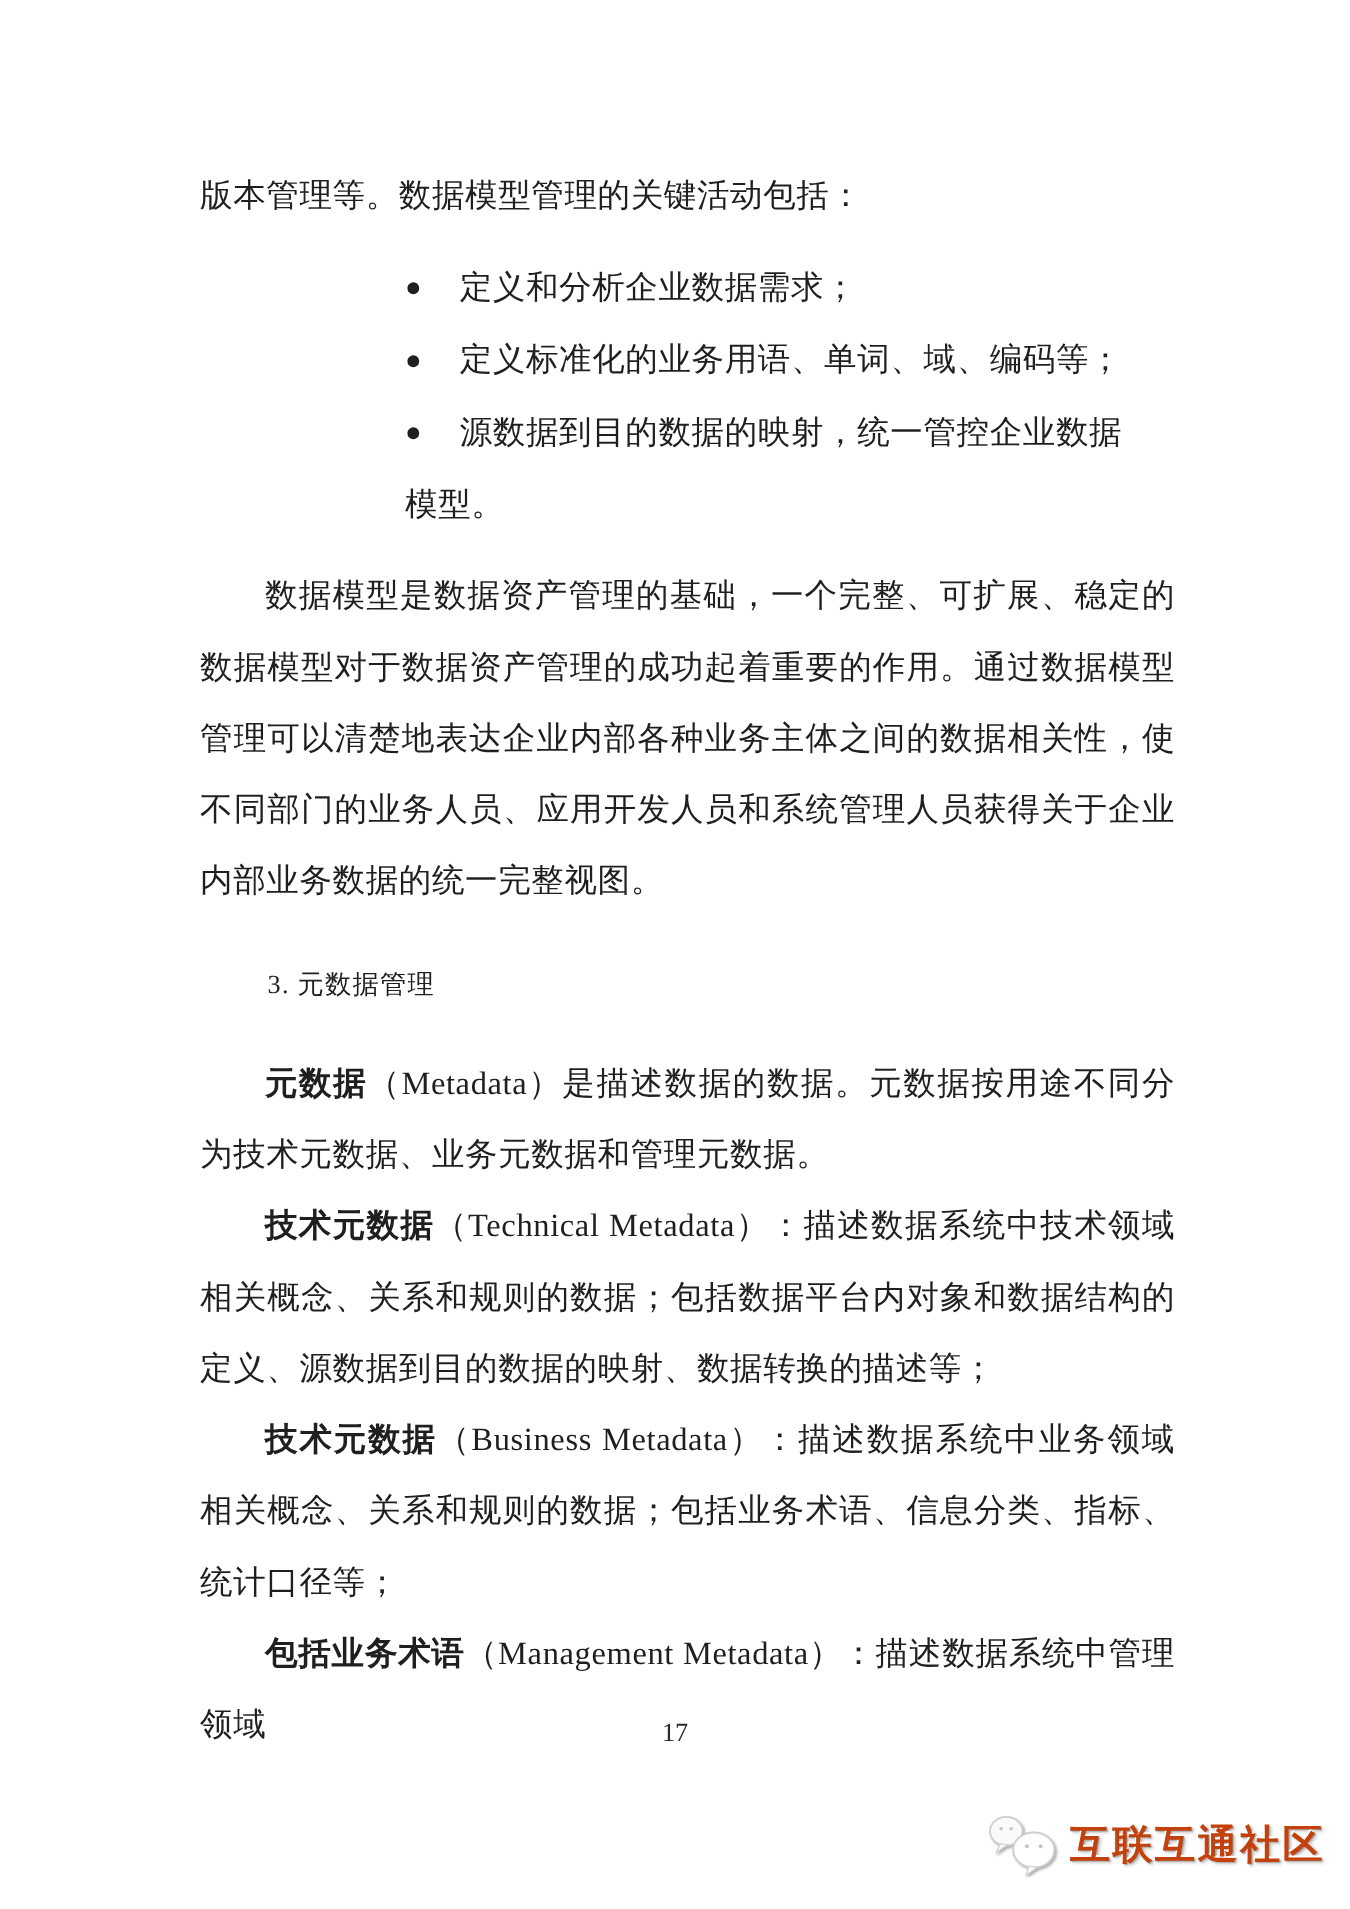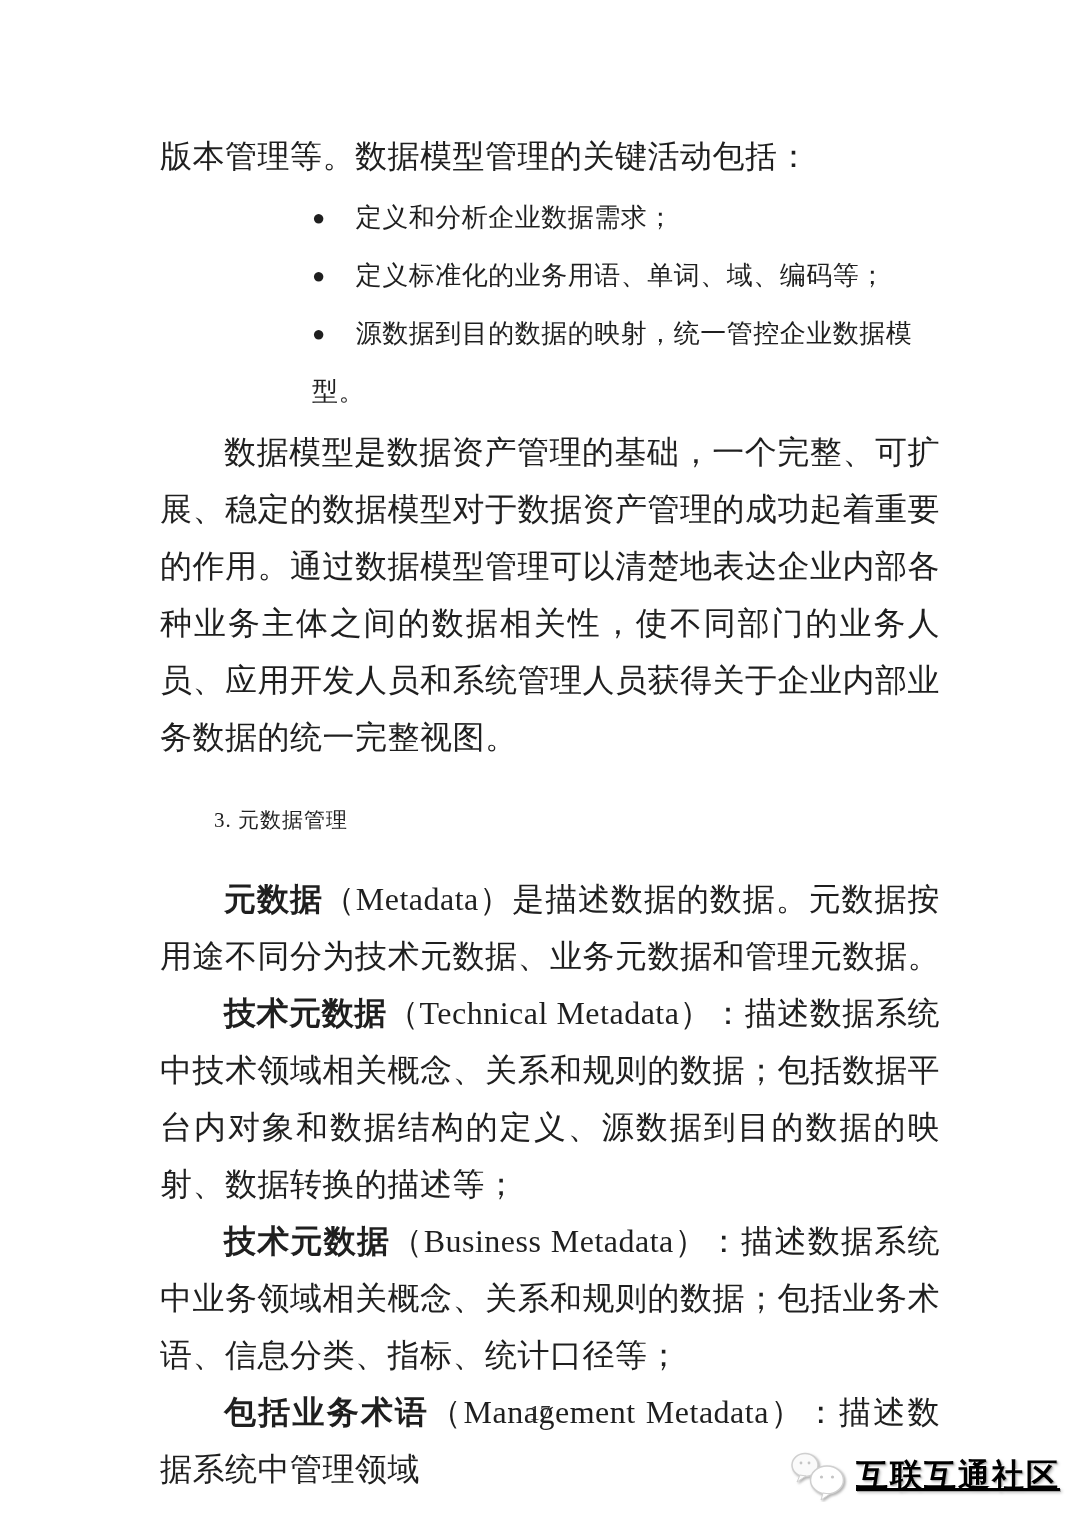--- a/index.html
+++ b/index.html
@@ -13,30 +13,30 @@
     position: relative;
     font-family: "Liberation Serif", "DejaVu Serif", serif;
     color: #1f1f1f;
     overflow: hidden;
   }
   .page {
     padding: 128px 140px 0 160px;
   }
   .para {
     margin: 0;
-    font-size: 32px;
+    font-size: 26px;
     line-height: 57px;
     text-align: justify;
     text-justify: inter-character;
     letter-spacing: 0.5px;
   }
   .indent { text-indent: 2em; }
   .bullets {
     list-style: none;
-    margin: 4px;
+    margin: 16px;
     padding: 0;
   }
   .bullets li {
     font-size: 26px;
     line-height: 57px;
     padding-left: 148px;
     letter-spacing: 0.5px;
   }
   .bullets .dot {
     display: inline-block;
@@ -54,39 +54,37 @@
   }
   .term { font-weight: bold; }
   .page-number {
     position: absolute;
     left: 0;
     right: 0;
     top: 1374px;
     text-align: center;
     font-size: 21px;
     color: #2a2a2a;
-    margin-top: 27px;
   }
   .watermark {
     position: absolute;
     right: 20px;
     top: 1450px;
     display: flex;
     align-items: center;
     gap: 8px;
   }
   .wm-icon svg { display: block; }
   .wm-text {
     font-family: "Liberation Sans", "DejaVu Sans", sans-serif;
     font-size: 32px;
     font-weight: bold;
     letter-spacing: 2px;
-    color: #000000;
+    color: #c2410c;
     text-shadow: -1px -1px 0 #ffffff, 1px 1px 1px #a8a8a8, 2px 2px 3px #c9c9c9;
-    text-decoration: underline;
   }
 </style>
 </head>
 <body>
 
 <div class="page">
 
   <p class="para">版本管理等。数据模型管理的关键活动包括：</p>
 
   <ul class="bullets">

